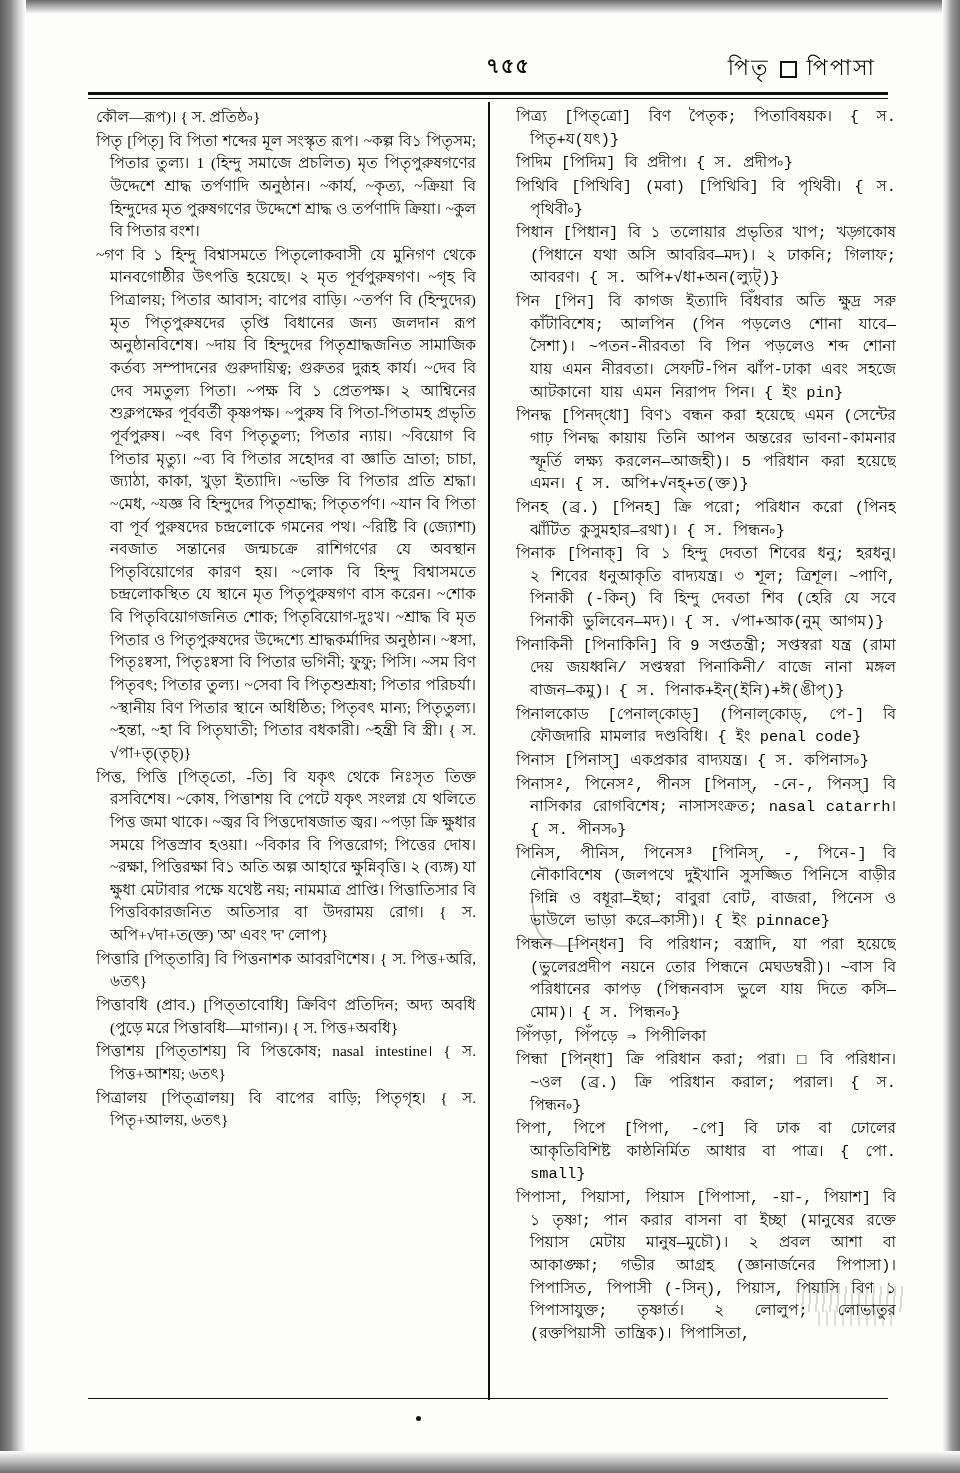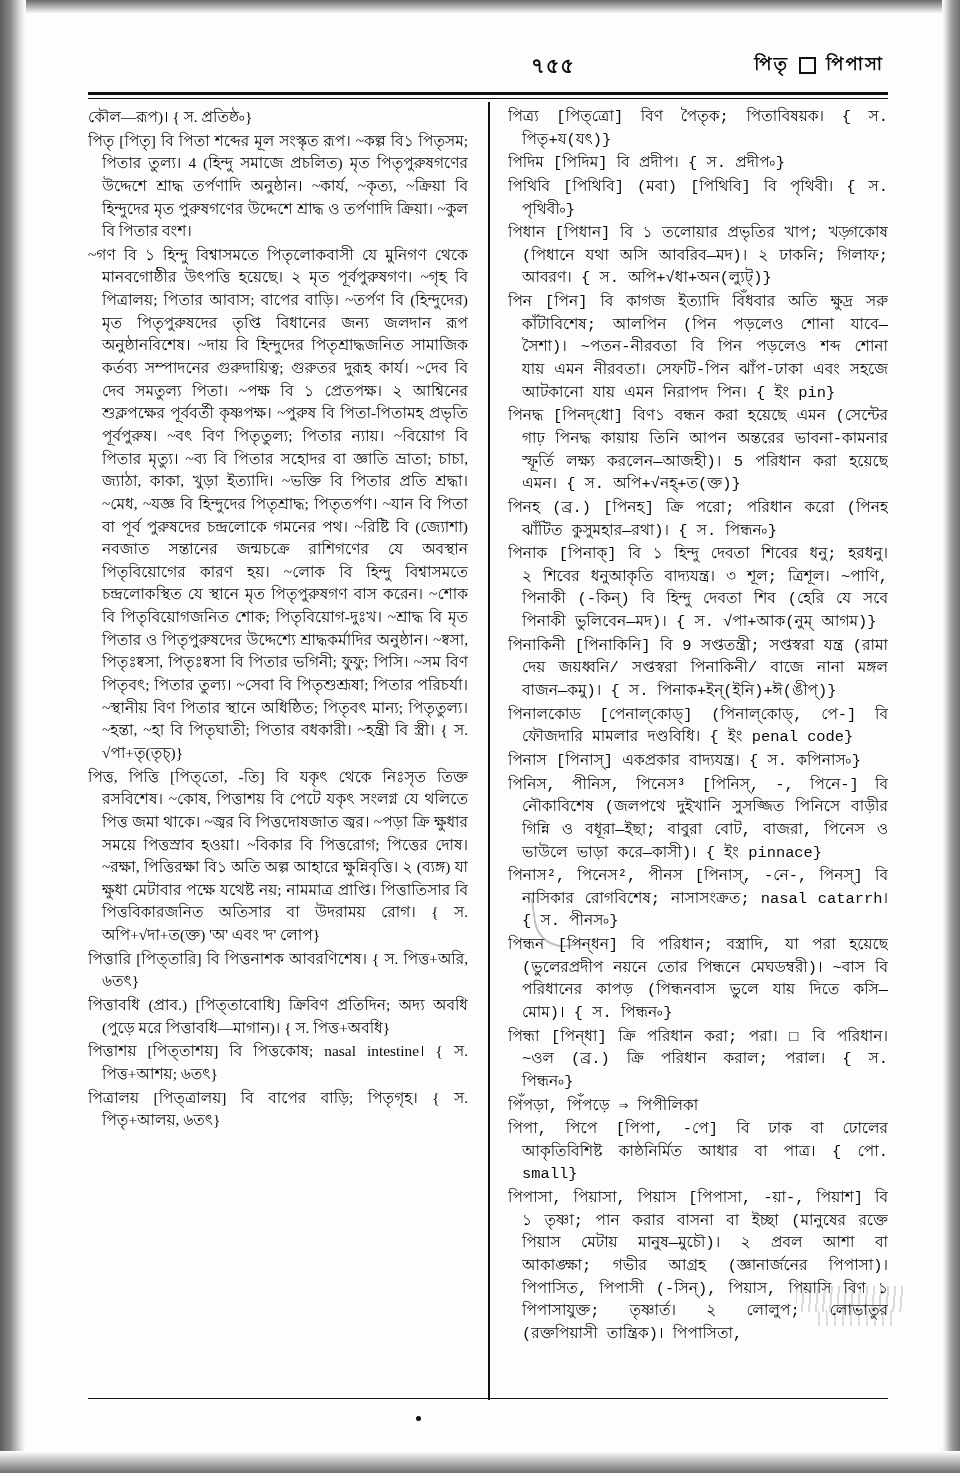--- a/index.html
+++ b/index.html
@@ -57,28 +57,27 @@
     width: 800px;
     height: 34px;
   }
   .folio {
     position: absolute;
     left: 400px;
     top: 0;
     font-size: 21px;
     font-weight: bold;
     letter-spacing: 1px;
-    margin-left: 45px;
   }
   .head-right {
     position: absolute;
-    right: 2px;
+    right: 10px;
     top: 0;
-    font-size: 18px;
-    font-weight: bold;
+    font-size: 22px;
+    font-weight: normal;
     letter-spacing: 2px;
     white-space: nowrap;
   }
   .head-right .sep {
     display: inline-block;
     width: 13px;
     height: 13px;
     border: 2px solid #111;
     margin: 0 10px 1px 10px;
     vertical-align: middle;
@@ -101,20 +100,21 @@
     top: 92px;
     width: 802px;
     height: 1290px;
   }
   .col {
     position: absolute;
     top: 0;
     width: 380px;
     height: 1290px;
     overflow: hidden;
+    margin-left: 8px;
   }
   .col-left { left: 0; }
   .col-right { left: 420px; font-family: Liberation Mono, monospace; }
   .col-rule {
     position: absolute;
     left: 400px;
     top: -4px;
     width: 0;
     height: 1298px;
     border-left: 2px solid #111;
@@ -193,46 +193,46 @@
       </div>
     </div>
 
     <div class="rule-top"></div>
 
     <div class="columns">
       <div class="col-rule"></div>
 
       <div class="col col-left">
         <p class="entry">কৌল—রূপ)। { স. প্রতিষ্ঠ৹}</p>
-        <p class="entry">পিতৃ [পিতৃ] বি পিতা শব্দের মূল সংস্কৃত রূপ। ~কল্প বি১ পিতৃসম; পিতার তুল্য। 4 (হিন্দু সমাজে প্রচলিত) মৃত পিতৃপুরুষগণের উদ্দেশে শ্রাদ্ধ তর্পণাদি অনুষ্ঠান। ~কার্য, ~কৃত্য, ~ক্রিয়া বি হিন্দুদের মৃত পুরুষগণের উদ্দেশে শ্রাদ্ধ ও তর্পণাদি ক্রিয়া। ~কুল বি পিতার বংশ।</p>
+        <p class="entry">পিতৃ [পিতৃ] বি পিতা শব্দের মূল সংস্কৃত রূপ। ~কল্প বি১ পিতৃসম; পিতার তুল্য। 1 (হিন্দু সমাজে প্রচলিত) মৃত পিতৃপুরুষগণের উদ্দেশে শ্রাদ্ধ তর্পণাদি অনুষ্ঠান। ~কার্য, ~কৃত্য, ~ক্রিয়া বি হিন্দুদের মৃত পুরুষগণের উদ্দেশে শ্রাদ্ধ ও তর্পণাদি ক্রিয়া। ~কুল বি পিতার বংশ।</p>
         <p class="entry">~গণ বি ১ হিন্দু বিশ্বাসমতে পিতৃলোকবাসী যে মুনিগণ থেকে মানবগোষ্ঠীর উৎপত্তি হয়েছে। ২ মৃত পূর্বপুরুষগণ। ~গৃহ বি পিত্রালয়; পিতার আবাস; বাপের বাড়ি। ~তর্পণ বি (হিন্দুদের) মৃত পিতৃপুরুষদের তৃপ্তি বিধানের জন্য জলদান রূপ অনুষ্ঠানবিশেষ। ~দায় বি হিন্দুদের পিতৃশ্রাদ্ধজনিত সামাজিক কর্তব্য সম্পাদনের গুরুদায়িত্ব; গুরুতর দুরূহ কার্য। ~দেব বি দেব সমতুল্য পিতা। ~পক্ষ বি ১ প্রেতপক্ষ। ২ আশ্বিনের শুক্লপক্ষের পূর্ববর্তী কৃষ্ণপক্ষ। ~পুরুষ বি পিতা-পিতামহ প্রভৃতি পূর্বপুরুষ। ~বৎ বিণ পিতৃতুল্য; পিতার ন্যায়। ~বিয়োগ বি পিতার মৃত্যু। ~ব্য বি পিতার সহোদর বা জ্ঞাতি ভ্রাতা; চাচা, জ্যাঠা, কাকা, খুড়া ইত্যাদি। ~ভক্তি বি পিতার প্রতি শ্রদ্ধা। ~মেধ, ~যজ্ঞ বি হিন্দুদের পিতৃশ্রাদ্ধ; পিতৃতর্পণ। ~যান বি পিতা বা পূর্ব পুরুষদের চন্দ্রলোকে গমনের পথ। ~রিষ্টি বি (জ্যোশা) নবজাত সন্তানের জন্মচক্রে রাশিগণের যে অবস্থান পিতৃবিয়োগের কারণ হয়। ~লোক বি হিন্দু বিশ্বাসমতে চন্দ্রলোকস্থিত যে স্থানে মৃত পিতৃপুরুষগণ বাস করেন। ~শোক বি পিতৃবিয়োগজনিত শোক; পিতৃবিয়োগ-দুঃখ। ~শ্রাদ্ধ বি মৃত পিতার ও পিতৃপুরুষদের উদ্দেশ্যে শ্রাদ্ধকর্মাদির অনুষ্ঠান। ~ষ্বসা, পিতৃঃষ্বসা, পিতৃঃষ্বসা বি পিতার ভগিনী; ফুফু; পিসি। ~সম বিণ পিতৃবৎ; পিতার তুল্য। ~সেবা বি পিতৃশুশ্রূষা; পিতার পরিচর্যা। ~স্থানীয় বিণ পিতার স্থানে অধিষ্ঠিত; পিতৃবৎ মান্য; পিতৃতুল্য।~হন্তা, ~হা বি পিতৃঘাতী; পিতার বধকারী। ~হন্ত্রী বি স্ত্রী। { স. √পা+তৃ(তৃচ্)}</p>
         <p class="entry">পিত্ত, পিত্তি [পিত্‌তো, -তি] বি যকৃৎ থেকে নিঃসৃত তিক্ত রসবিশেষ। ~কোষ, পিত্তাশয় বি পেটে যকৃৎ সংলগ্ন যে থলিতে পিত্ত জমা থাকে। ~জ্বর বি পিত্তদোষজাত জ্বর। ~পড়া ক্রি ক্ষুধার সময়ে পিত্তস্রাব হওয়া। ~বিকার বি পিত্তরোগ; পিত্তের দোষ। ~রক্ষা, পিত্তিরক্ষা বি১ অতি অল্প আহারে ক্ষুন্নিবৃত্তি। ২ (ব্যঙ্গ) যা ক্ষুধা মেটাবার পক্ষে যথেষ্ট নয়; নামমাত্র প্রাপ্তি। পিত্তাতিসার বি পিত্তবিকারজনিত অতিসার বা উদরাময় রোগ। { স. অপি+√দা+ত(ক্ত) 'অ' এবং 'দ' লোপ}</p>
         <p class="entry">পিত্তারি [পিত্‌তারি] বি পিত্তনাশক আবরণিশেষ। { স. পিত্ত+অরি, ৬তৎ}</p>
         <p class="entry">পিত্তাবধি (প্রাব.) [পিত্‌তাবোধি] ক্রিবিণ প্রতিদিন; অদ্য অবধি (পুড়ে মরে পিত্তাবধি—মাগান)। { স. পিত্ত+অবধি}</p>
         <p class="entry">পিত্তাশয় [পিত্‌তাশয়] বি পিত্তকোষ; nasal intestine। { স. পিত্ত+আশয়; ৬তৎ}</p>
         <p class="entry">পিত্রালয় [পিত্‌ত্রালয়] বি বাপের বাড়ি; পিতৃগৃহ। { স. পিতৃ+আলয়, ৬তৎ}</p>
       </div>
 
       <div class="col col-right">
         <p class="entry">পিত্র্য [পিত্‌ত্রো] বিণ পৈতৃক; পিতাবিষয়ক। { স. পিতৃ+য(যৎ)}</p>
         <p class="entry">পিদিম [পিদিম] বি প্রদীপ। { স. প্রদীপ৹}</p>
         <p class="entry">পিথিবি [পিথিবি] (মবা) [পিথিবি] বি পৃথিবী। { স. পৃথিবী৹}</p>
         <p class="entry">পিধান [পিধান] বি ১ তলোয়ার প্রভৃতির খাপ; খড়্গকোষ (পিধানে যথা অসি আবরিব—মদ)। ২ ঢাকনি; গিলাফ; আবরণ। { স. অপি+√ধা+অন(ল্যুট্)}</p>
         <p class="entry">পিন [পিন] বি কাগজ ইত্যাদি বিঁধবার অতি ক্ষুদ্র সরু কাঁটাবিশেষ; আলপিন (পিন পড়লেও শোনা যাবে—সৈশা)। ~পতন-নীরবতা বি পিন পড়লেও শব্দ শোনা যায় এমন নীরবতা। সেফটি-পিন ঝাঁপ-ঢাকা এবং সহজে আটকানো যায় এমন নিরাপদ পিন। { ইং pin}</p>
         <p class="entry">পিনদ্ধ [পিনদ্‌ধো] বিণ১ বন্ধন করা হয়েছে এমন (সেন্টের গাঢ় পিনদ্ধ কায়ায় তিনি আপন অন্তরের ভাবনা-কামনার স্ফূর্তি লক্ষ্য করলেন—আজহী)। 5 পরিধান করা হয়েছে এমন। { স. অপি+√নহ্+ত(ক্ত)}</p>
         <p class="entry">পিনহ (ব্র.) [পিনহ] ক্রি পরো; পরিধান করো (পিনহ ঝাঁটিত কুসুমহার—রথা)। { স. পিন্ধন৹}</p>
         <p class="entry">পিনাক [পিনাক্‌] বি ১ হিন্দু দেবতা শিবের ধনু; হরধনু। ২ শিবের ধনুআকৃতি বাদ্যযন্ত্র। ৩ শূল; ত্রিশূল। ~পাণি, পিনাকী (-কিন্) বি হিন্দু দেবতা শিব (হেরি যে সবে পিনাকী ভুলিবেন—মদ)। { স. √পা+আক(নুম্ আগম)}</p>
         <p class="entry">পিনাকিনী [পিনাকিনি] বি 9 সপ্ততন্ত্রী; সপ্তস্বরা যন্ত্র (রামা দেয় জয়ধ্বনি/ সপ্তস্বরা পিনাকিনী/ বাজে নানা মঙ্গল বাজন—কমু)। { স. পিনাক+ইন্(ইনি)+ঈ(ঙীপ্)}</p>
         <p class="entry">পিনালকোড [পেনাল্‌কোড্‌] (পিনাল্‌কোড্‌, পে-] বি ফৌজদারি মামলার দণ্ডবিধি। { ইং penal code}</p>
         <p class="entry">পিনাস [পিনাস্‌] একপ্রকার বাদ্যযন্ত্র। { স. কপিনাস৹}</p>
+        <p class="entry">পিনাস², পিনেস², পীনস [পিনাস্‌, -নে-, পিনস্‌] বি নাসিকার রোগবিশেষ; নাসাসংক্রত; nasal catarrh। { স. পীনস৹}</p>
         <p class="entry">পিনিস, পীনিস, পিনেস³ [পিনিস্‌, -, পিনে-] বি নৌকাবিশেষ (জলপথে দুইখানি সুসজ্জিত পিনিসে বাড়ীর গিন্নি ও বধূরা—ইছা; বাবুরা বোট, বাজরা, পিনেস ও ভাউলে ভাড়া করে—কাসী)। { ইং pinnace}</p>
-        <p class="entry">পিনাস², পিনেস², পীনস [পিনাস্‌, -নে-, পিনস্‌] বি নাসিকার রোগবিশেষ; নাসাসংক্রত; nasal catarrh। { স. পীনস৹}</p>
         <p class="entry">পিন্ধন [পিন্‌ধন] বি পরিধান; বস্ত্রাদি, যা পরা হয়েছে (ভুলেরপ্রদীপ নয়নে তোর পিন্ধনে মেঘডম্বরী)। ~বাস বি পরিধানের কাপড় (পিন্ধনবাস ভুলে যায় দিতে কসি—মোম)। { স. পিন্ধন৹}</p>
+        <p class="entry">পিঁপড়া, পিঁপড়ে ⇒ পিপীলিকা</p>
         <p class="entry">পিন্ধা [পিন্‌ধা] ক্রি পরিধান করা; পরা। □ বি পরিধান। ~ওল (ব্র.) ক্রি পরিধান করাল; পরাল। { স. পিন্ধন৹}</p>
-        <p class="entry">পিঁপড়া, পিঁপড়ে ⇒ পিপীলিকা</p>
         <p class="entry">পিপা, পিপে [পিপা, -পে] বি ঢাক বা ঢোলের আকৃতিবিশিষ্ট কাষ্ঠনির্মিত আধার বা পাত্র। { পো. small}</p>
         <p class="entry">পিপাসা, পিয়াসা, পিয়াস [পিপাসা, -য়া-, পিয়াশ] বি ১ তৃষ্ণা; পান করার বাসনা বা ইচ্ছা (মানুষের রক্তে পিয়াস মেটায় মানুষ—মুচৌ)। ২ প্রবল আশা বা আকাঙ্ক্ষা; গভীর আগ্রহ (জ্ঞানার্জনের পিপাসা)। পিপাসিত, পিপাসী (-সিন্), পিয়াস, পিয়াসি বিণ ১ পিপাসাযুক্ত; তৃষ্ণার্ত। ২ লোলুপ; লোভাতুর (রক্তপিয়াসী তান্ত্রিক)। পিপাসিতা,</p>
       </div>
     </div>
 
     <div class="rule-bottom"></div>
     <div class="page-dot"></div>
 
     <div class="smudge" id="smudge-a"></div>
     <div class="smudge" id="smudge-b"></div>

